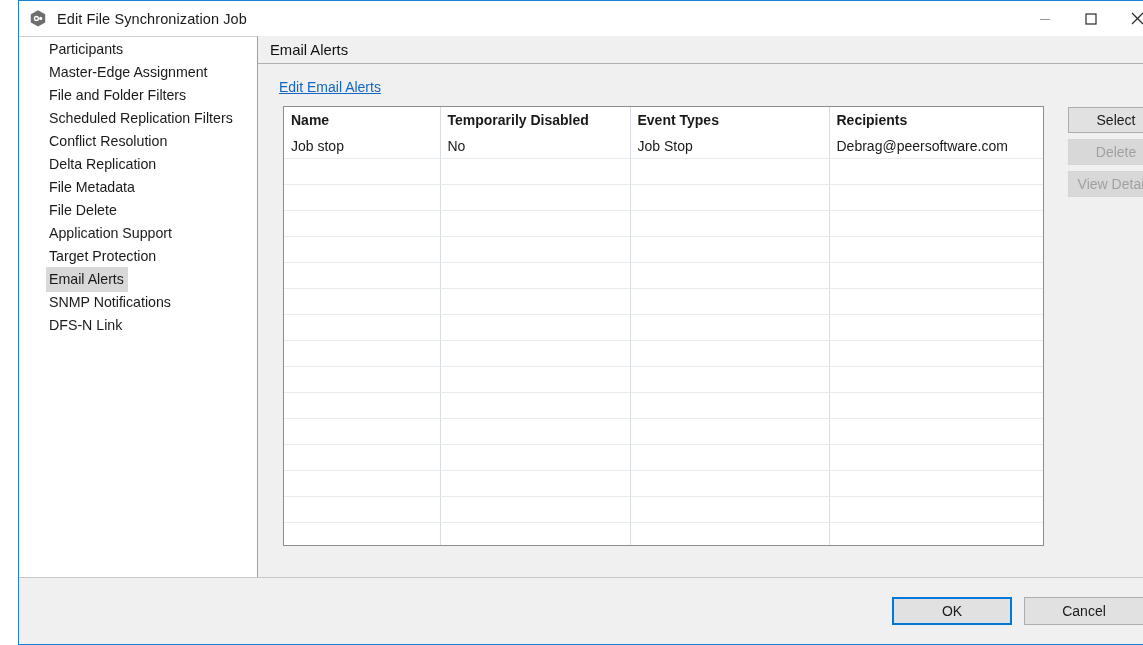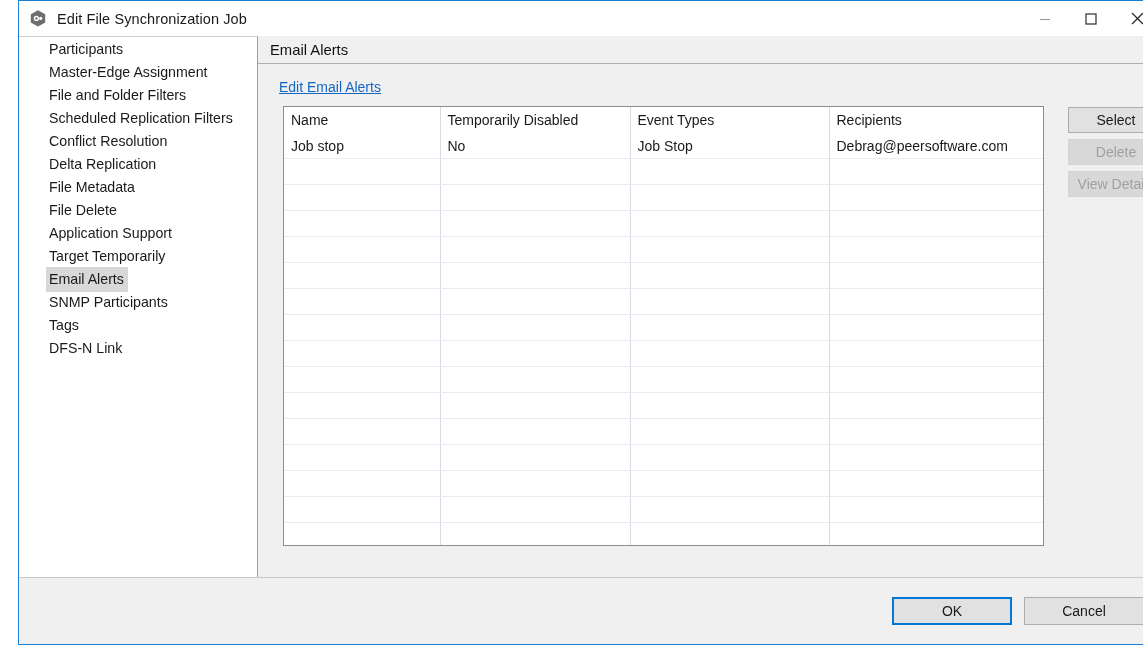--- a/index.html
+++ b/index.html
@@ -151,21 +151,21 @@
   table.grid {
     border-collapse: collapse;
     table-layout: fixed;
     width: 100%;
   }
   table.grid col.c1 { width: 156px; }
   table.grid col.c2 { width: 190px; }
   table.grid col.c3 { width: 199px; }
   table.grid col.c4 { width: 214px; }
   table.grid th {
-    font-weight: normal;
+    font-weight: bold;
     text-align: left;
     font-size: 14px;
     color: #1a1a1a;
     height: 26px;
     padding: 0 0 0 7px;
     border-right: 1px solid #d6dde5;
     background: #ffffff;
     vertical-align: middle;
   }
   table.grid th:last-child { border-right: none; }
@@ -280,24 +280,23 @@
     <div class="sidebar" id="sidebar">
         <div class="nav-item"><span>Participants</span></div>
         <div class="nav-item"><span>Master-Edge Assignment</span></div>
         <div class="nav-item"><span>File and Folder Filters</span></div>
         <div class="nav-item"><span>Scheduled Replication Filters</span></div>
         <div class="nav-item"><span>Conflict Resolution</span></div>
         <div class="nav-item"><span>Delta Replication</span></div>
         <div class="nav-item"><span>File Metadata</span></div>
         <div class="nav-item"><span>File Delete</span></div>
         <div class="nav-item"><span>Application Support</span></div>
-        <div class="nav-item"><span>Target Temporarily</span></div>
+        <div class="nav-item"><span>Target Protection</span></div>
         <div class="nav-item selected"><span>Email Alerts</span></div>
-        <div class="nav-item"><span>SNMP Participants</span></div>
-        <div class="nav-item"><span>Tags</span></div>
+        <div class="nav-item"><span>SNMP Notifications</span></div>
         <div class="nav-item"><span>DFS-N Link</span></div>
       </div>
 
     <div class="content">
       <div class="content-header">
         <div class="h-title">Email Alerts</div>
       </div>
 
       <div class="edit-link-row">
         <span class="edit-link">Edit Email Alerts</span>

